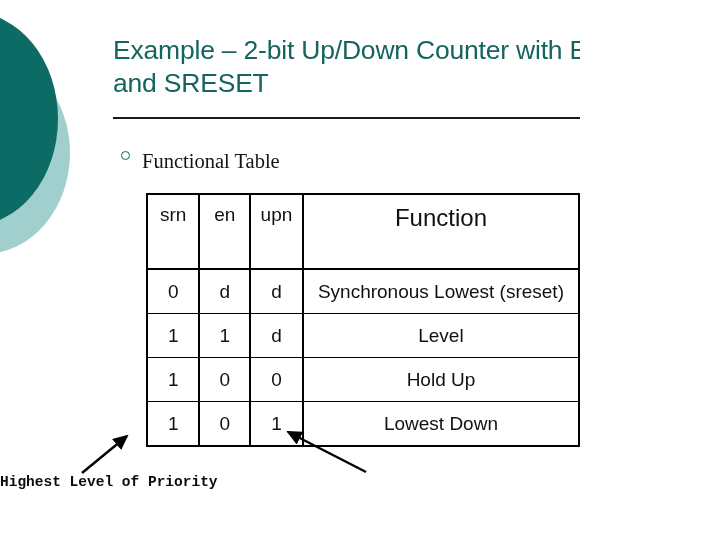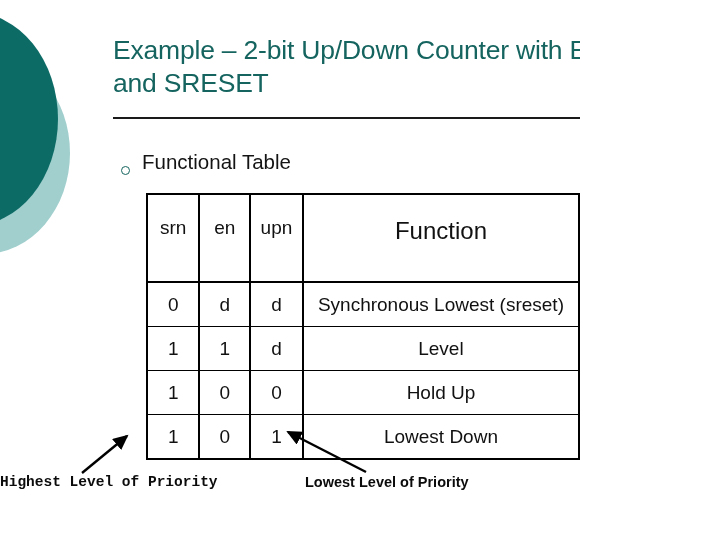--- a/index.html
+++ b/index.html
@@ -58,21 +58,22 @@
     height: 2px;
     background: #1a1a1a;
   }
 
   
   .bullet-row {
     position: absolute;
     left: 121px;
     top: 150px;
     display: flex;
-    align-items: flex-end;
+    align-items: flex-start;
+    font-family: Liberation Serif, serif;
   }
   .bullet-mark {
     width: 9px;
     height: 9px;
     border: 1.6px solid #15645f;
     border-radius: 50%;
     box-sizing: border-box;
     margin-right: 12px;
     flex: 0 0 auto;
     position: relative;
@@ -112,21 +113,21 @@
   .ftable th.bitcol:first-child, .ftable td.bitcol:first-child {
     border-left: none;
   }
   .ftable th.funccol, .ftable td.funccol {
     border-left: 2.6px solid #000;
     border-right: none;
   }
   .ftable tr.hdr th {
     height: 64px;
     vertical-align: top;
-    padding-top: 22px;
+    padding-top: 9px;
     border-bottom: 2.6px solid #000;
     border-radius: 17px;
   }
   .ftable tr.body td {
     height: 43px;
     vertical-align: middle;
     border-top: 1.4px solid #000;
     border-bottom: 1.4px solid #000;
   }
   .col-srn  { width: 58px; }
@@ -215,15 +216,14 @@
     <defs>
       <marker id="ah" markerWidth="7" markerHeight="7" refX="5.6" refY="3" orient="auto">
         <path d="M0,0 L6.4,3 L0,6 z" fill="#000000"></path>
       </marker>
     </defs>
     <line x1="82" y1="473" x2="127" y2="436" stroke="#000000" stroke-width="2.4" marker-end="url(#ah)"></line>
     <line x1="366" y1="472" x2="288" y2="432" stroke="#000000" stroke-width="2.4" marker-end="url(#ah)"></line>
   </svg>
 
   <div class="annot annot-high">Highest Level of Priority</div>
-  <div class="annot annot-low">Lowest Level of Priority</div>
 
 </div>
 
 </body></html>

